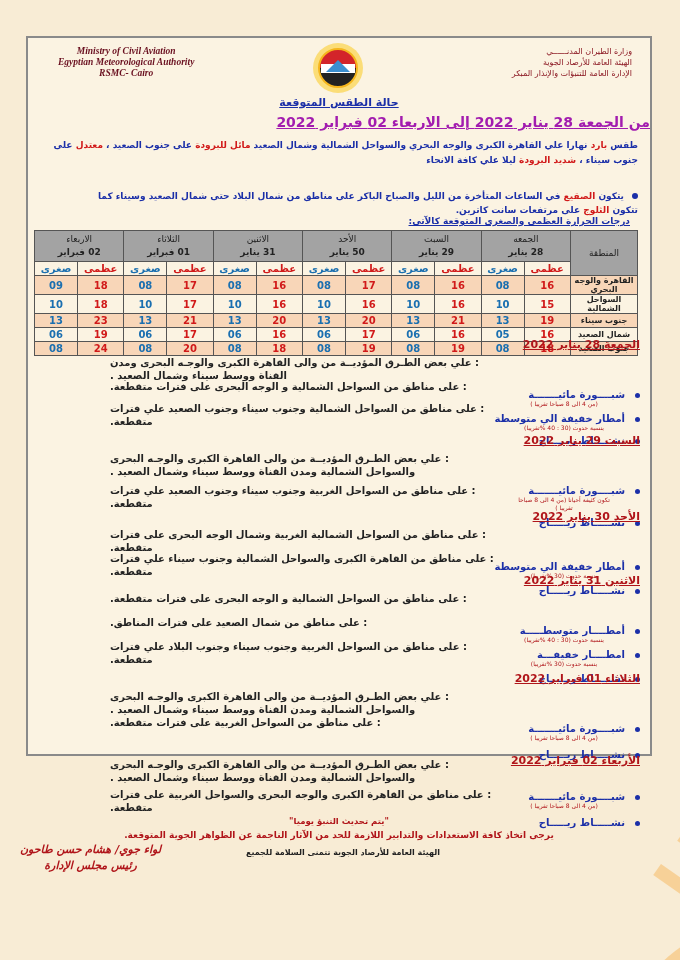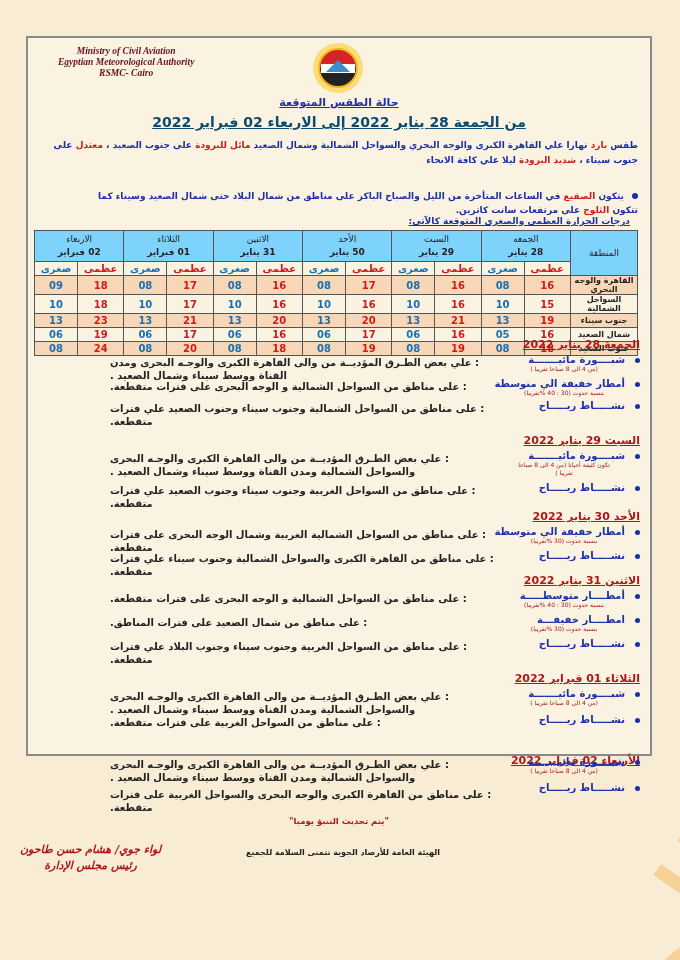--- a/index.html
+++ b/index.html
@@ -3,40 +3,40 @@
 <meta charset="utf-8">
 <style>
   html,body{margin:0;padding:0;}
   body{width:680px;height:960px;background:#f8ecd5;font-family:"DejaVu Sans",sans-serif;position:relative;overflow:hidden;}
   .page{position:absolute;left:26px;top:36px;width:626px;height:720px;border:2px solid #8a8a8a;box-sizing:border-box;background:#fbf3e2;}
   .watermark{position:absolute;left:140px;top:360px;font-family:"DejaVu Serif",serif;font-size:150px;color:rgba(247,160,40,0.35);transform:rotate(-55deg);white-space:nowrap;pointer-events:none;direction:rtl;}
   .hdr-en{position:absolute;left:30px;top:8px;font-family:"Liberation Serif",serif;font-style:italic;font-weight:bold;font-size:9.5px;color:#6a1020;text-align:center;line-height:11px;}
   .hdr-ar{position:absolute;right:18px;top:8px;font-size:8px;color:#8a1520;text-align:right;line-height:11px;direction:rtl;}
   .logo{position:absolute;left:284px;top:4px;width:52px;height:52px;}
   .t1{position:absolute;left:0;right:0;top:58px;text-align:center;color:#1b2fa8;font-weight:bold;font-size:11px;text-decoration:underline;direction:rtl;}
-  .t2{position:absolute;left:0;right:0;top:76px;text-align:center;color:#0c4a6e;font-weight:bold;font-size:14px;text-decoration:underline;direction:rtl;}
+  .t2{position:absolute;left:0;right:0;top:76px;text-align:right;color:#a21caf;font-weight:bold;font-size:14px;text-decoration:underline;direction:rtl;}
   .intro{position:absolute;right:12px;left:10px;top:100px;direction:rtl;font-size:9px;color:#1b2fa8;font-weight:bold;line-height:15px;}
   .bul{position:absolute;right:12px;left:60px;direction:rtl;font-size:9px;color:#1b2fa8;font-weight:bold;line-height:14px;margin-top:16px;}
   .bul .dot{display:inline-block;width:6px;height:6px;border-radius:50%;background:#1b2fa8;margin-left:8px;}
   .tbl-title{position:absolute;right:20px;top:170px;font-size:9px;color:#1b2fa8;font-weight:bold;text-decoration:underline;direction:rtl;}
   table.temps{position:absolute;left:6px;top:186px;width:604px;border-collapse:collapse;direction:rtl;font-size:9px;}
   table.temps td,table.temps th{border:1px solid #555;text-align:center;padding:0;}
-  table.temps th{background:#7dd3fc;font-weight:normal;color:#222;height:30px;}
+  table.temps th{background:#a3a3a3;font-weight:normal;color:#222;height:30px;}
   table.temps th.day{line-height:13px;}
   table.temps th.day b{font-weight:bold;}
   .sub td{height:13px;font-weight:bold;}
   .mx{color:#d11a1a;font-weight:bold;font-size:10px;}
   .mn{color:#1a6fb0;font-weight:bold;font-size:10px;}
   tr.row td{height:13px;}
   tr.row:nth-child(odd) td{background:#f8d6b8;}
   tr.row:nth-child(even) td{background:#fbf3e2;}
   td.region{font-size:8px;font-weight:bold;color:#222;width:66px;}
   .day-block{position:absolute;left:0;right:0;direction:rtl;}
   .day-title{position:absolute;right:10px;color:#b0151a;font-weight:bold;font-size:11px;text-decoration:underline;white-space:nowrap;}
-  .ph{position:absolute;right:10px;width:128px;text-align:right;}
+  .ph{position:absolute;right:10px;width:128px;text-align:right;margin-top:35px;}
   .ph-name{color:#1b2fa8;font-weight:bold;font-size:10px;white-space:nowrap;}
   .ph-name .dot{display:inline-block;width:5px;height:5px;border-radius:50%;background:#1b2fa8;margin-left:10px;vertical-align:middle;}
   .ph-sub{font-size:6px;color:#b0151a;text-align:center;padding-right:24px;line-height:8px;}
   .desc{position:absolute;right:150px;width:390px;font-size:10px;font-weight:bold;color:#222;line-height:13px;text-align:left;}
   .footer-note{position:absolute;left:0;right:0;text-align:center;direction:rtl;font-weight:bold;}
   .sig{position:absolute;left:20px;top:842px;font-family:"DejaVu Serif",serif;font-style:italic;font-weight:bold;color:#b0151a;font-size:11px;direction:rtl;text-align:center;line-height:16px;}
 </style>
 </head>
 <body>
 
@@ -54,20 +54,25 @@
     <g fill="#f5b51c">
       <circle cx="26" cy="26" r="25" fill="#fbd34a" opacity="0.7"></circle>
     </g>
     <circle cx="26" cy="26" r="19" fill="#222"></circle>
     <path d="M7 26 A19 19 0 0 1 45 26 Z" fill="#d3242a"></path>
     <rect x="9" y="22" width="34" height="9" fill="#fff"></rect>
     <path d="M14 30 L26 18 L38 30 Z" fill="#3b8fd0"></path>
     <circle cx="26" cy="26" r="19" fill="none" stroke="#f5b51c" stroke-width="2"></circle>
   </svg>
 
+  <div class="hdr-ar">
+    <div>وزارة الطيران المدنــــــي</div>
+    <div>الهيئة العامة للأرصاد الجوية</div>
+    <div>الإدارة العامة للتنبؤات والإنذار المبكر</div>
+  </div>
 
   <div class="t1">حالة الطقس المتوقعة</div>
   <div class="t2">من الجمعة 28 يناير 2022   إلى الاربعاء 02 فبراير 2022</div>
 
   <div class="intro" id="intro-line"><span style="color:#1b2fa8">طقس </span><span style="color:#d11a1a">بارد</span><span style="color:#1b2fa8"> نهارا علي القاهرة الكبرى والوجه البحري والسواحل الشمالية وشمال الصعيد </span><span style="color:#d11a1a">مائل للبرودة</span><span style="color:#1b2fa8"> على جنوب الصعيد ، </span><span style="color:#d11a1a">معتدل</span><span style="color:#1b2fa8"> على جنوب سيناء ، </span><span style="color:#d11a1a">شديد البرودة</span><span style="color:#1b2fa8"> ليلا علي كافة الانحاء</span></div>
 
   <div class="bul" style="top:135px;" id="bullet-0"><span class="dot"></span><span style="color:#1b2fa8">يتكون </span><span style="color:#d11a1a">الصقيع</span><span style="color:#1b2fa8"> في الساعات المتأخرة من الليل والصباح الباكر على مناطق من شمال البلاد حتى شمال الصعيد وسيناء كما تتكون </span><span style="color:#d11a1a">الثلوج</span><span style="color:#1b2fa8"> على مرتفعات سانت كاترين.</span></div>
 
   <div class="tbl-title" style="top:178px;">درجات الحرارة العظمى والصغرى المتوقعة كالآتي:</div>
 
@@ -261,20 +266,21 @@
           <div class="desc" style="top:18px">: علي بعض الطـرق المؤديــة من والى القاهرة الكبرى والوجـه البحرى والسواحل الشمالية ومدن القناة ووسط سيناء وشمال الصعيد .</div>
         <div class="ph" style="top:42px">
             <div class="ph-name"><span class="dot"></span>نشـــــاط ريـــــاح</div>
 
           </div>
           <div class="desc" style="top:48px">: على مناطق من القاهرة الكبرى والوجه البحرى والسواحل الغربية على فترات متقطعة.</div>
       </div>
     </div>
 
   <div class="footer-note" style="top:778px;font-size:8.5px;color:#b0151a;">"يتم تحديث التنبؤ يوميا"</div>
+  <div class="footer-note" style="top:792px;font-size:9px;color:#b0151a;">يرجى اتخاذ كافة الاستعدادات والتدابير اللازمة للحد من الآثار الناجمة عن الظواهر الجوية المتوقعة.</div>
   <div class="footer-note" style="top:810px;font-size:8px;color:#222;padding-left:8px;">الهيئة العامة للأرصاد الجوية تتمنى السلامة للجميع</div>
 
 </div>
 
 <div class="sig">
   <div>لواء جوي/ هشام حسن طاحون</div>
   <div>رئيس مجلس الإدارة</div>
 </div>
 
 </body></html>

